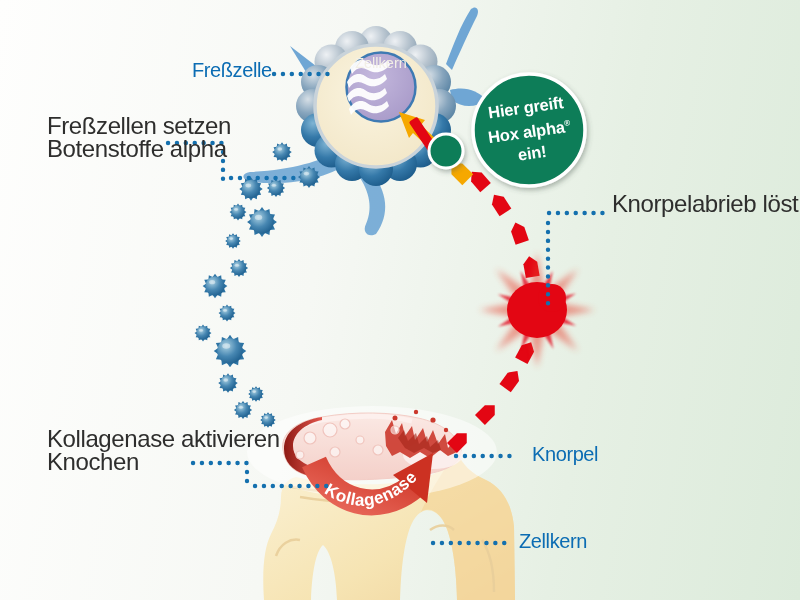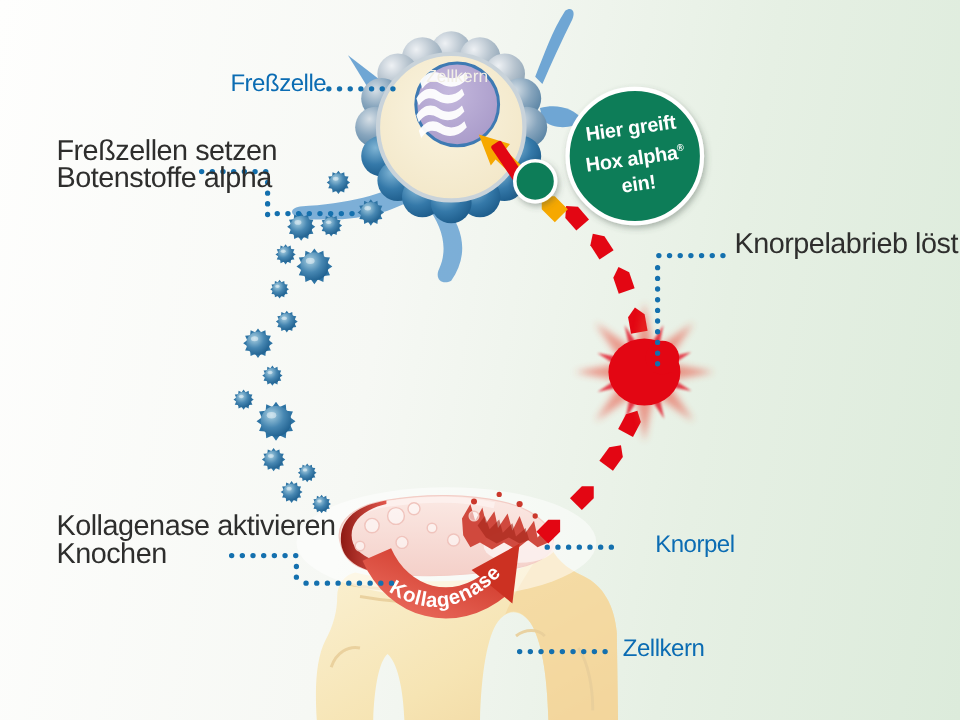--- a/index.html
+++ b/index.html
@@ -258,21 +258,21 @@
 
 <div class="note" style="left:612px;top:192px">
   <div>Knorpelabrieb löst</div>
 </div>
 
 <div class="note" style="left:47px;top:427px">
   <div>Kollagenase aktivieren</div>
   <div>Knochen</div>
 </div>
 
-<div class="lbl" style="left:546px;top:443px">Knorpel</div>
+<div class="lbl" style="left:532px;top:443px">Knorpel</div>
 
 <div class="lbl" style="left:519px;top:530px">Zellkern</div>
 
 <div class="badge-text">
   <div>Hier greift</div>
   <div><span>Hox alpha</span><sup>®</sup></div>
   <div>ein!</div>
 </div>
 
 </body></html>

